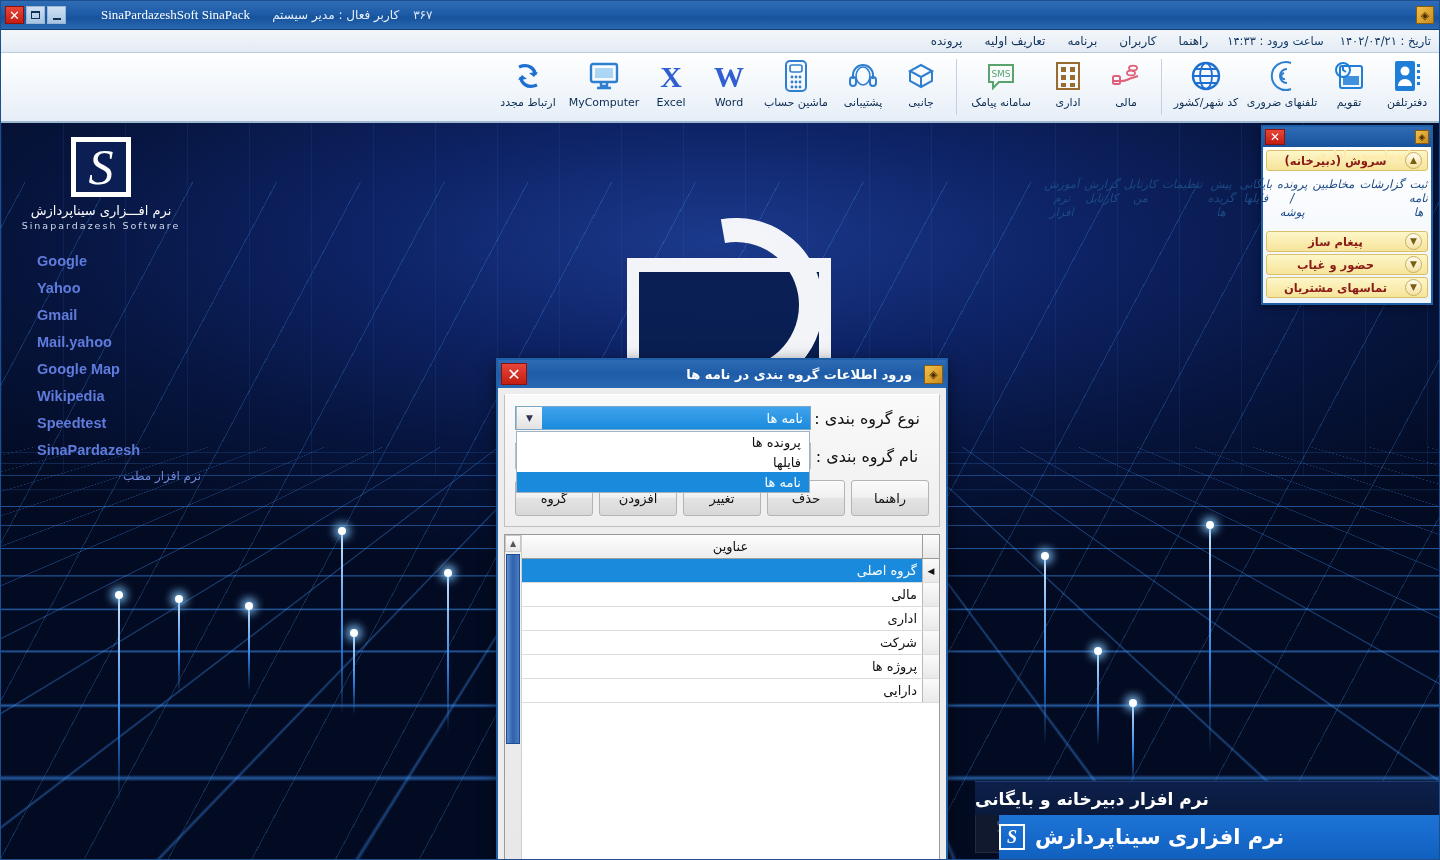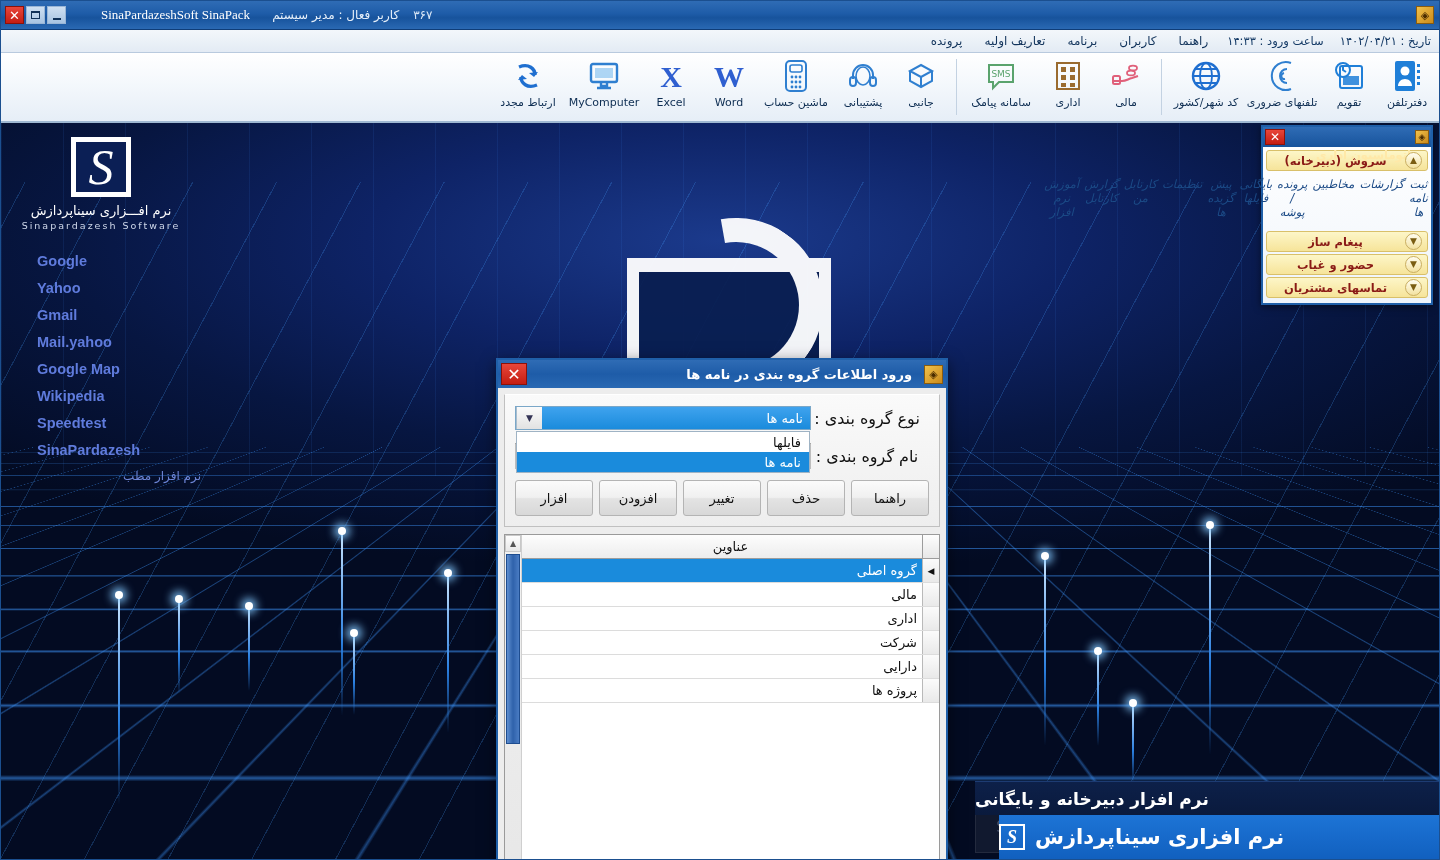--- a/index.html
+++ b/index.html
@@ -608,37 +608,38 @@
 
       <div class="dlg-body">
         <div class="panel">
 
           <div class="frow">
             <div class="flab">نوع گروه بندی :</div>
             <div class="combo">
               <div class="cval">نامه ها</div>
               <div class="carrow">▼</div>
               <div class="combo-list">
+                <div class="opt">پرونده ها</div>
                 <div class="opt">فایلها</div>
                 <div class="opt sel">نامه ها</div>
               </div>
             </div>
           </div>
 
           <div class="frow">
             <div class="flab">نام گروه بندی :</div>
             <div class="tinput"></div>
           </div>
 
           <div class="btnrow">
             <div class="btn">راهنما</div>
             <div class="btn">حذف</div>
             <div class="btn">تغییر</div>
             <div class="btn">افزودن</div>
-            <div class="btn">افزار</div>
+            <div class="btn">گروه</div>
           </div>
 
         </div>
 
         <div class="gridwrap">
           <div class="vscroll">
             <div class="sarrow">▲</div>
             <div class="strack">
               <div class="sthumb"></div>
             </div>
@@ -662,25 +663,25 @@
             <div class="grow">
               <span class="rind"></span>
               <span>اداری</span>
             </div>
             <div class="grow">
               <span class="rind"></span>
               <span>شرکت</span>
             </div>
             <div class="grow">
               <span class="rind"></span>
-              <span>دارایی</span>
+              <span>پروژه ها</span>
             </div>
             <div class="grow">
               <span class="rind"></span>
-              <span>پروژه ها</span>
+              <span>دارایی</span>
             </div>
 
             <div class="gfill"></div>
           </div>
         </div>
       </div>
     </div>
 
   </div>
 </div>

